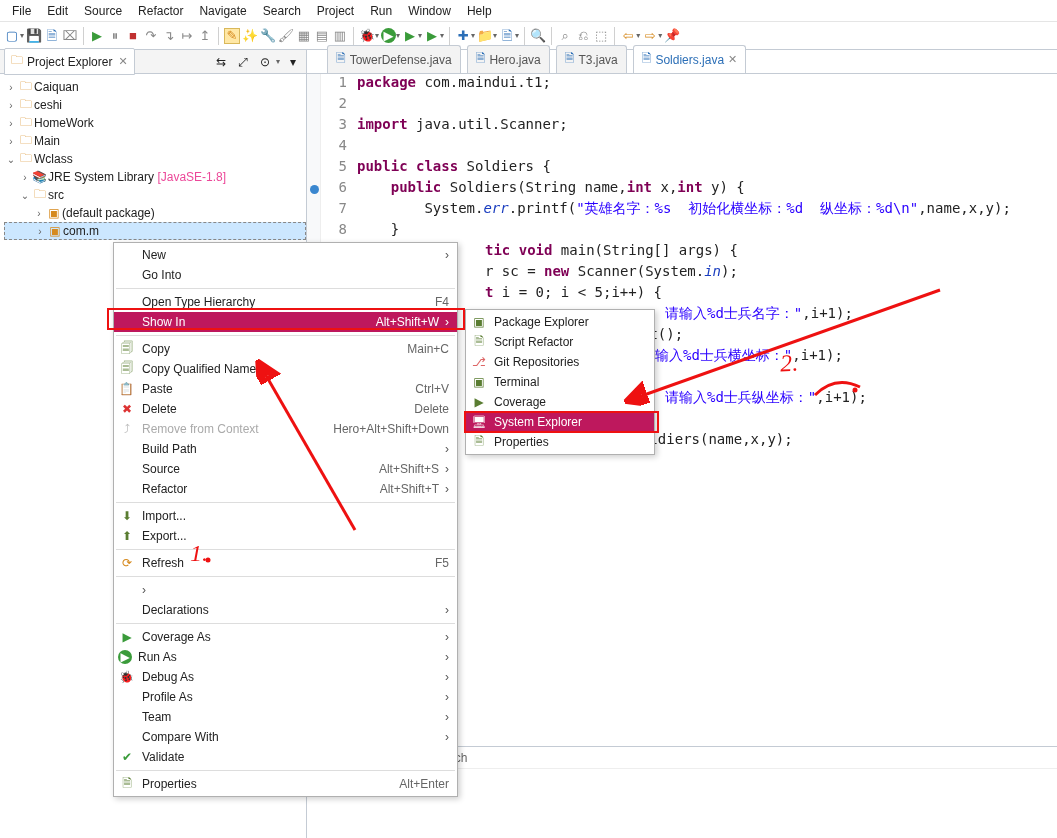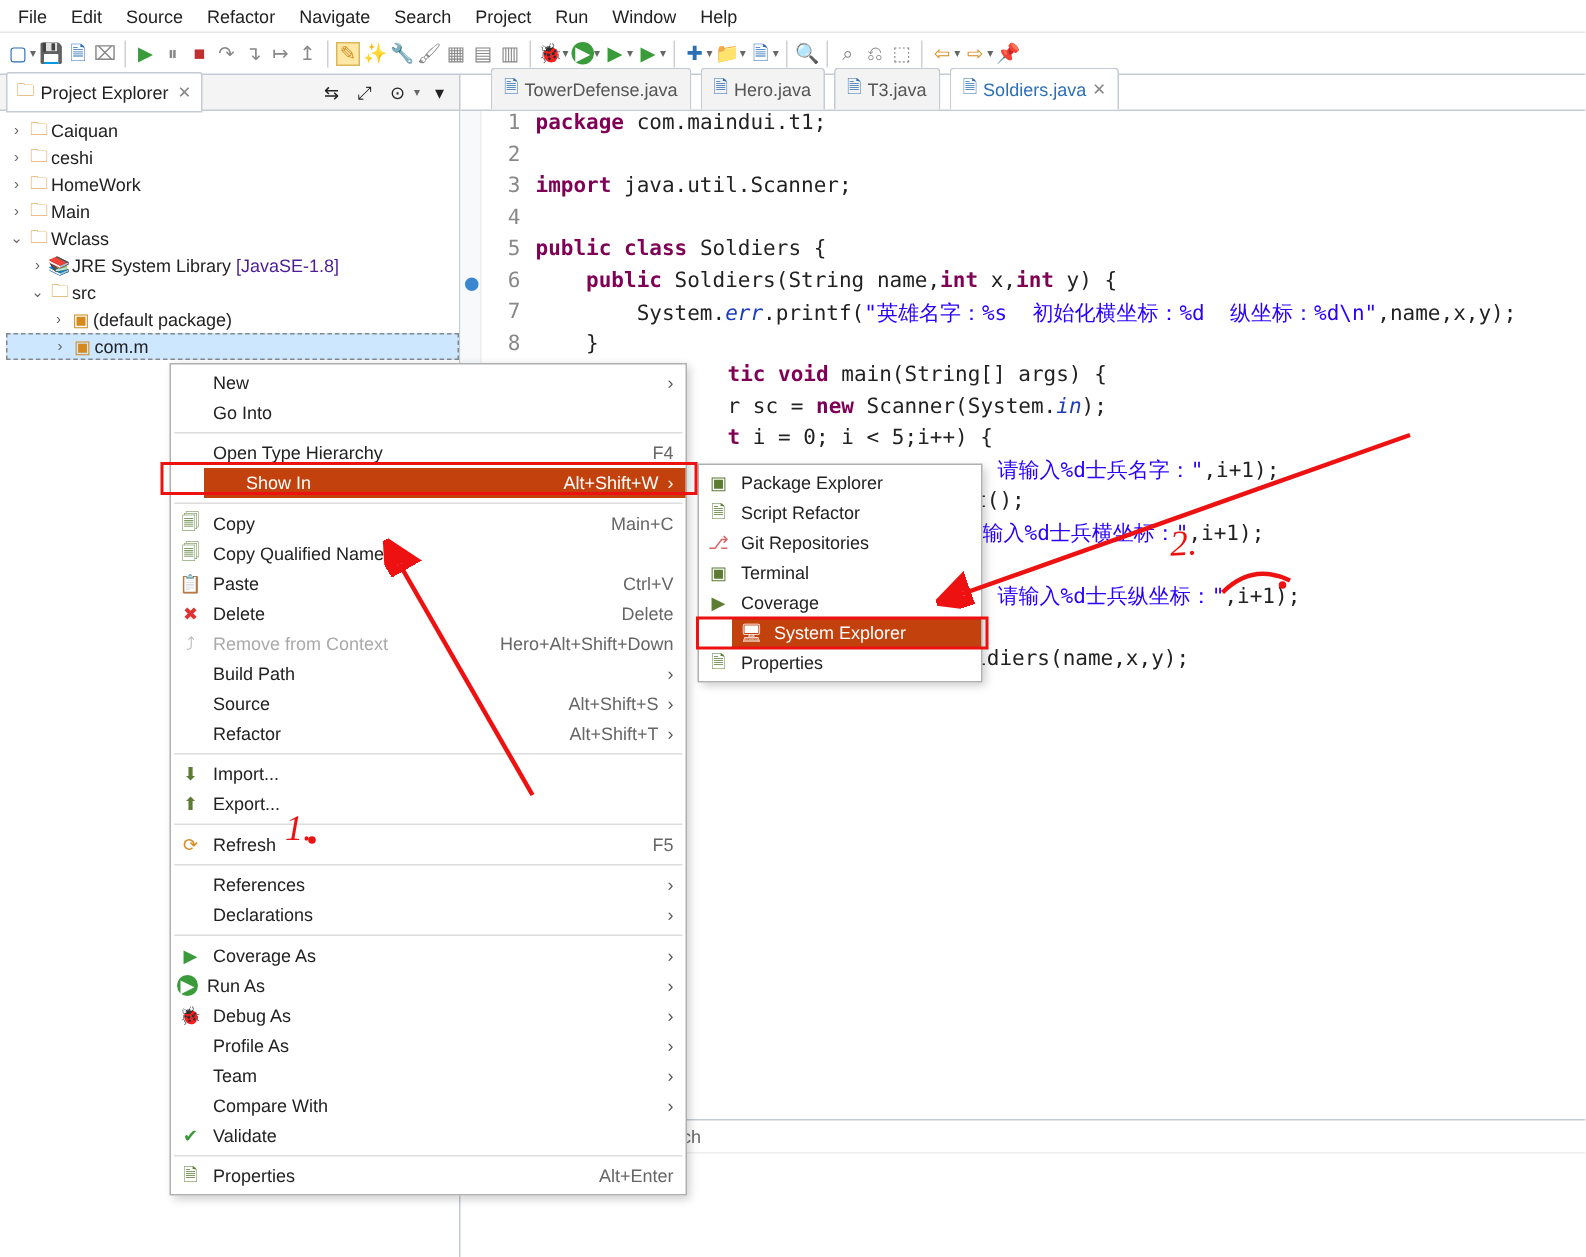--- a/index.html
+++ b/index.html
@@ -30,21 +30,21 @@
   .view-tab { display: flex; align-items: center; padding: 2px 6px; border: 1px solid #c4cbd4; background: #fff; border-radius: 2px 2px 0 0; gap: 4px; }
   .view-tab .close-x { color: #888; font-size: 11px; margin-left: 2px; }
   .view-toolbar { margin-left: auto; display: flex; align-items: center; gap: 4px; }
   .view-toolbar .btn { width: 18px; height: 18px; border: 1px solid transparent; display: flex; align-items: center; justify-content: center; }
   .tree { padding: 4px 0 4px 4px; font-size: 12px; }
   .tree-row { display: flex; align-items: center; height: 18px; }
   .twisty { width: 14px; display: inline-flex; justify-content: center; color: #666; font-size: 10px; }
   .treeicon { width: 16px; display: inline-flex; align-items: center; justify-content: center; font-size: 12px; }
   .indent1 { padding-left: 14px; }
   .indent2 { padding-left: 28px; }
-  .muted { color: #4c1d95; text-align: center; }
+  .muted { color: #ec4899; text-align: center; }
   .tree-row.selected { background: #cce7ff; }
   .tree-row.context-target { border: 1px dashed #888; }
 
   
   .editor-tabs { display: flex; align-items: flex-end; height: 24px; padding-left: 20px; gap: 6px; border-bottom: 1px solid #c4cbd4; }
   .editor-tab { display: flex; align-items: center; padding: 3px 8px; border: 1px solid #c4cbd4; border-bottom: none; border-radius: 3px 3px 0 0; background: #f3f3f3; gap: 4px; color: #555; }
   .editor-tab.active { background: #fff; color: #2c6fb7; }
   .editor-tab .jicon { color: #2c6fb7; font-size: 12px; }
   .editor-tab .close-x { color: #888; font-size: 11px; }
 
@@ -61,21 +61,21 @@
   .breakpoint::before { content: ""; position: absolute; left: 3px; top: 6px; width: 9px; height: 9px; border-radius: 50%; background: #3a87cf; }
 
   
   .bottom-tabs { height: 22px; display: flex; align-items: center; gap: 14px; border-top: 1px solid #c4cbd4; padding: 0 8px; color: #666; font-size: 12px; }
   .bottom-tabs .bti { display: flex; align-items: center; gap: 4px; }
   .bottom-body { height: 70px; border-top: 1px solid #eee; padding: 4px 8px; color: #666; font-size: 12px; }
 
   
   .ctxmenu { position: absolute; background: #fff; border: 1px solid #b0b0b0; box-shadow: 2px 2px 6px rgba(0,0,0,.2); font-size: 12px; z-index: 30; min-width: 345px; padding: 2px 0;}
   .ctxmenu .row { display: flex; align-items: center; height: 20px; padding: 0 8px 0 4px; gap: 6px; }
-  .ctxmenu .row.hover  { background: #c2410c; color: #fff; margin-left: 22px; }
+  .ctxmenu .row.hover  { background: #be185d; color: #fff; }
   .ctxmenu .sep { height: 1px; background: #ddd; margin: 3px 2px; }
   .ctxmenu .cicon { width: 18px; display: inline-flex; align-items: center; justify-content: center; font-size: 12px; color: #5a7d32; }
   .ctxmenu .row.hover .cicon { color: #fff; }
   .ctxmenu .label { flex: 1; }
   .ctxmenu .accel { color: #666; }
   .ctxmenu .row.hover .accel { color: #fff; }
   .ctxmenu .sub { color: #555; }
 
   .submenu { min-width: 190px; }
 
@@ -404,21 +404,20 @@
     </div>
   <div class="sep"></div>
   <div class="row">
       <span class="cicon" style="color:#d68a1e;">⟳</span>
       <span class="label">Refresh</span>
       <span class="accel">F5</span>
     </div>
   <div class="sep"></div>
   <div class="row">
       <span class="cicon"></span>
-      <span class="label">References</span>
       <span class="sub">›</span>
     </div>
   <div class="row">
       <span class="cicon"></span>
       <span class="label">Declarations</span>
       <span class="sub">›</span>
     </div>
   <div class="sep"></div>
   <div class="row">
       <span class="cicon" style="color:#3a9b3a;">▶</span>

